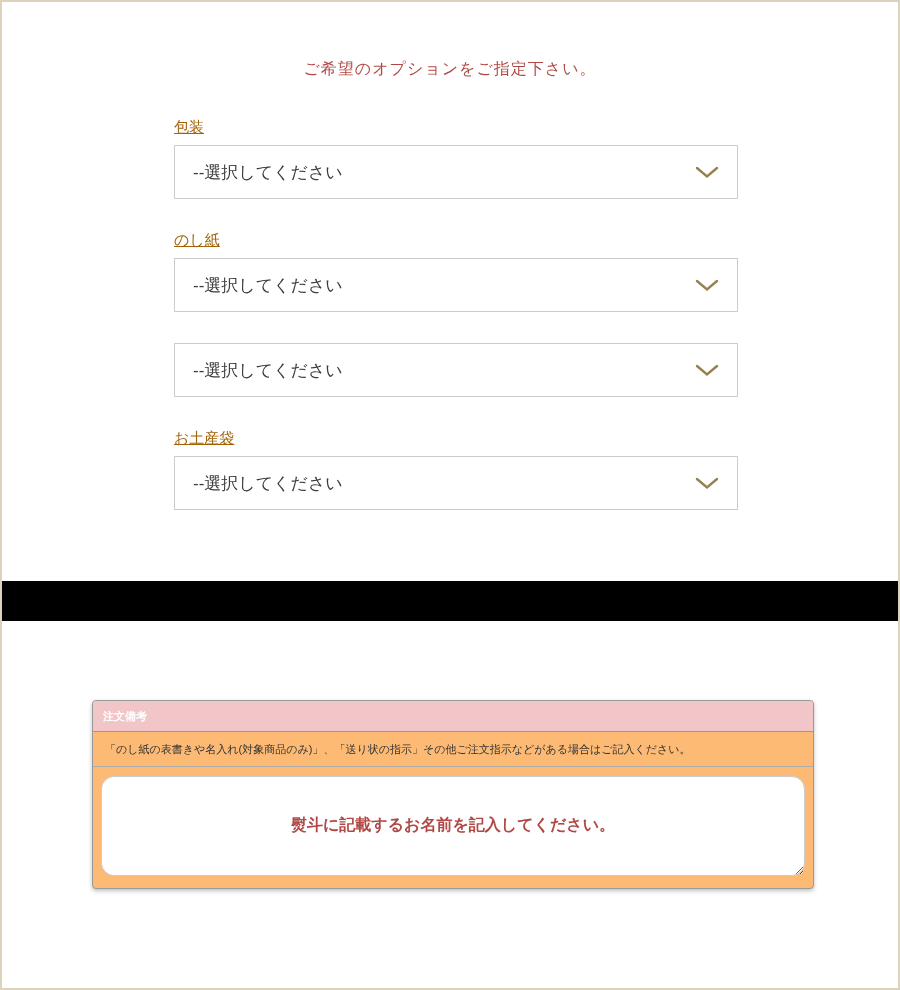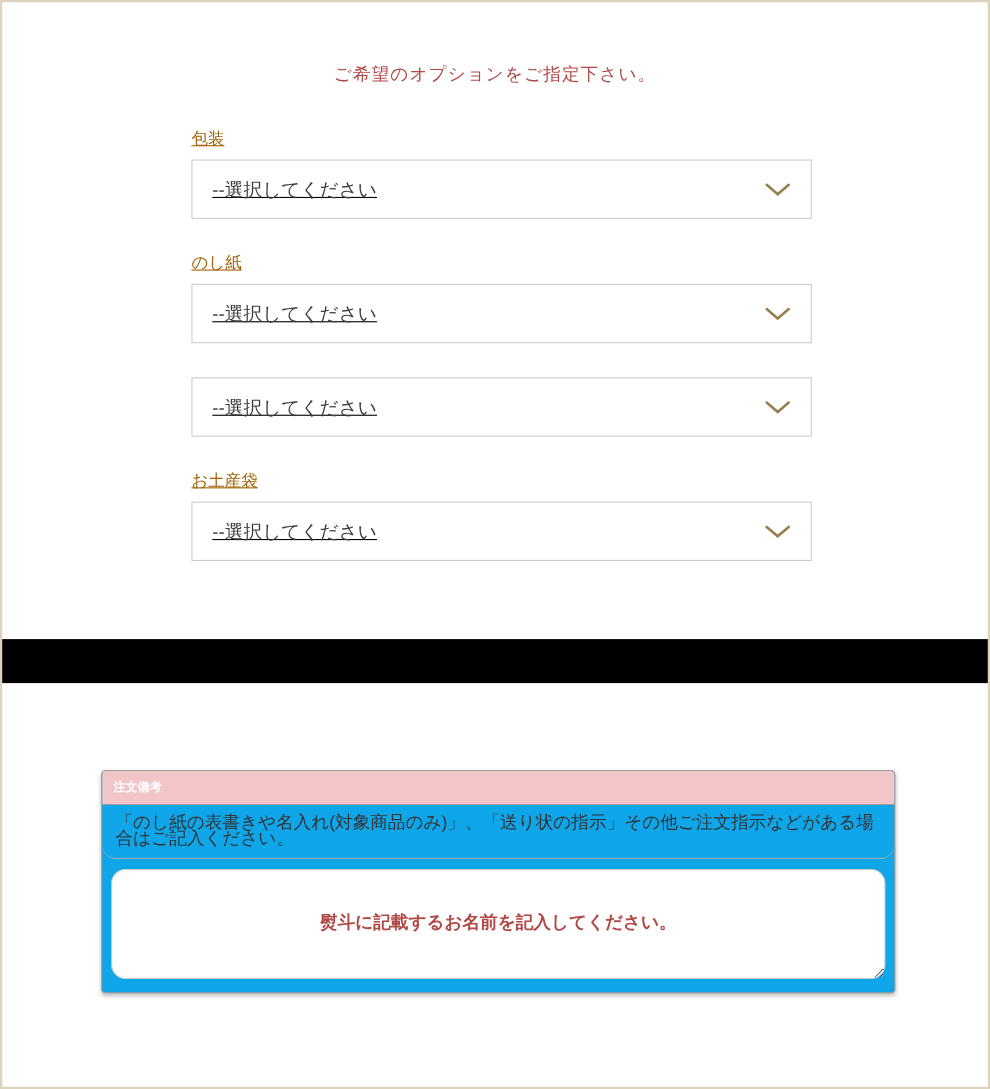--- a/index.html
+++ b/index.html
@@ -39,59 +39,57 @@
   }
   .select-box {
     height: 54px;
     background: #fff;
     border: 1px solid #cccccc;
     display: flex;
     align-items: center;
     justify-content: space-between;
     padding: 13px 18px;
     cursor: pointer;
-    text-decoration: underline;
   }
   .select-value {
     font-size: 17px;
     color: #3c3c3c;
   }
   .chevron { display: flex; align-items: center; }
   .black-bar {
     margin-top: 71px;
     margin-left: -2px;
     width: 900px;
     height: 40px;
     background: #000000;
   }
   .remarks {
     width: 722px;
     margin: 79px 0 0 90px;
-    background: #0ea5e9;
+    background: #fdba74;
     border: 1px solid #999999;
     border-radius: 4px;
     box-shadow: 0 2px 4px rgba(0,0,0,0.25);
   }
   .remarks-header {
     background: #f2c5c8;
     color: #ffffff;
     font-size: 11px;
     line-height: 12px;
     font-weight: bold;
     padding: 9px 10px;
     border-bottom: 1px solid #999999;
     border-radius: 3px 3px 0 0;
   }
   .remarks-desc {
-    font-size: 16px;
+    font-size: 11px;
     line-height: 14px;
     color: #333333;
     padding: 10px 12px;
     border-bottom: 1px solid #aaaaaa;
-    border-radius: 13px;
   }
   .remarks-body { padding: 9px 8px 12px; }
   .remarks-textarea {
     display: block;
     width: 100%;
     height: 100px;
     border: 1px solid #cccccc;
     border-radius: 13px;
     background: #fff;
     resize: vertical;

